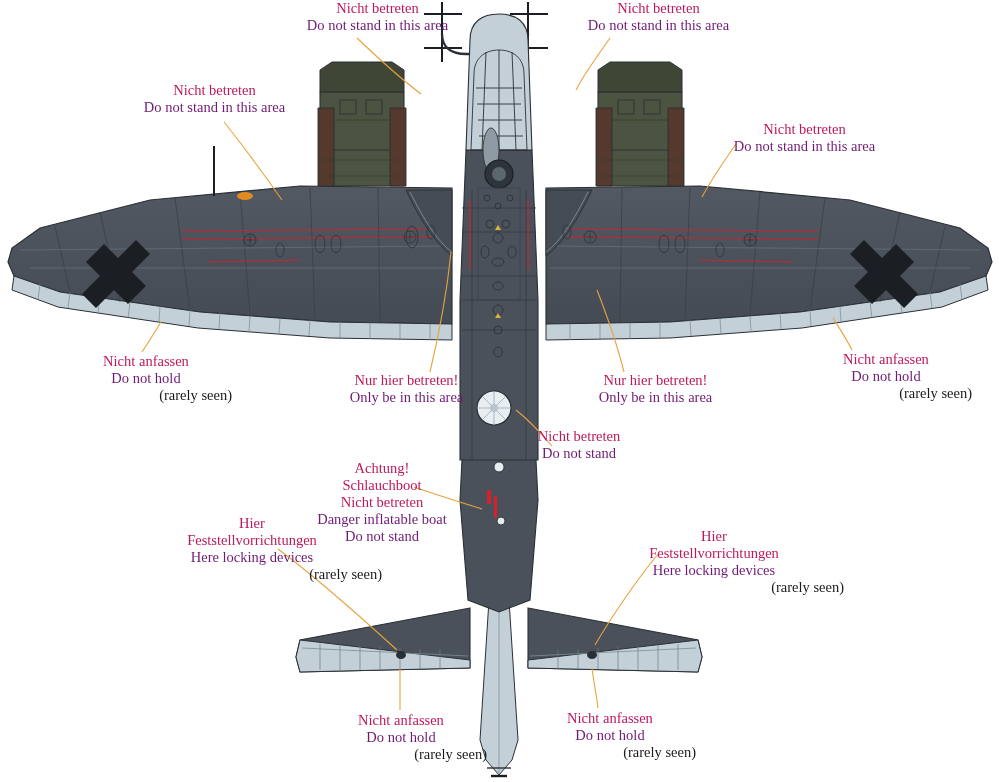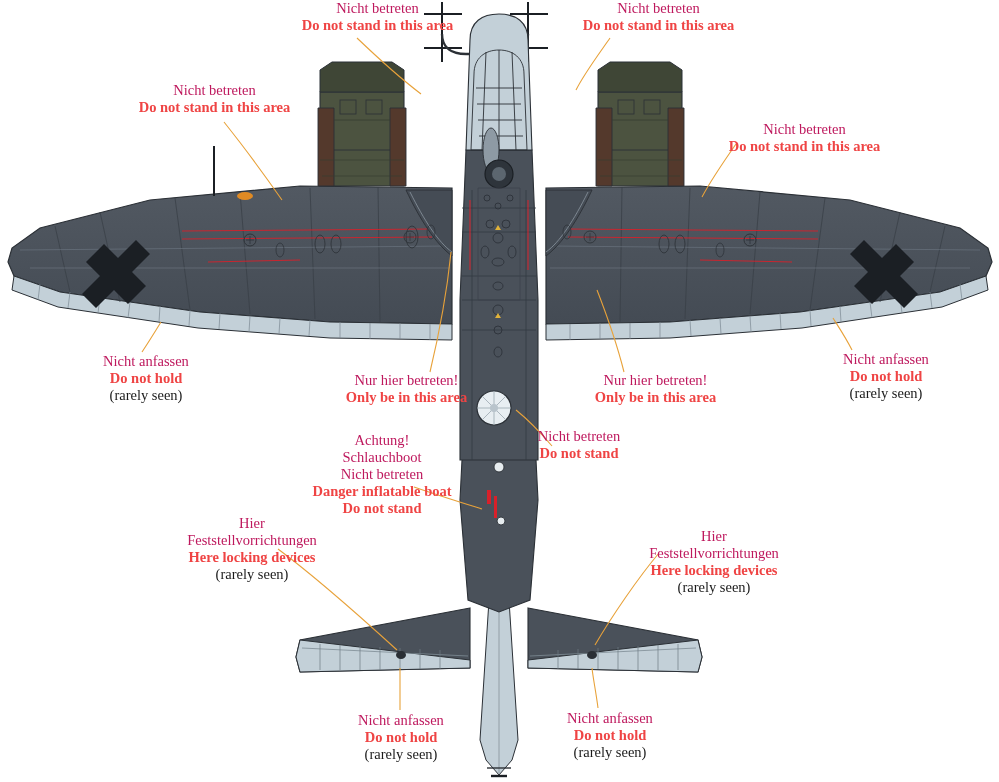--- a/index.html
+++ b/index.html
@@ -27,29 +27,29 @@
     text-align: center;
     line-height: 1.17;
     white-space: nowrap;
   }
   .ann .de {
     color: #be185d;
     font-size: 14.5px;
     font-family: "Liberation Serif", serif;
   }
   .ann .en {
-    color: #ef4444;
+    color: #701a75;
     font-size: 14.5px;
     font-family: "Liberation Serif", serif;
-    font-weight: bold;
   }
   .ann .note {
     color: #1a1a1a;
     font-size: 14.5px;
     font-family: "Liberation Serif", serif;
+    text-align: right;
   }
   .leader {
     position: absolute;
     left: 0; top: 0;
     width: 999px; height: 782px;
     pointer-events: none;
   }
 </style>
 </head>
 <body>
@@ -389,21 +389,21 @@
   <div class="ann" style="left:563px; top:372px; width:185px;">
     <div class="de">Nur hier betreten!</div>
     <div class="en">Only be in this area</div>
   </div>
 
   <div class="ann" style="left:489px; top:428px; width:180px;">
     <div class="de">Nicht betreten</div>
     <div class="en">Do not stand</div>
   </div>
 
-  <div class="ann" style="left:287px; top:432px; width:190px;">
+  <div class="ann" style="left:287px; top:460px; width:190px;">
     <div class="de" style="white-space:pre-line;">Achtung!
 Schlauchboot
 Nicht betreten</div>
     <div class="en" style="white-space:pre-line;">Danger inflatable boat
 Do not stand</div>
   </div>
 
   <div class="ann" style="left:122px; top:515px; width:260px;">
     <div class="de" style="white-space:pre-line;">Hier
 Feststellvorrichtungen</div>

